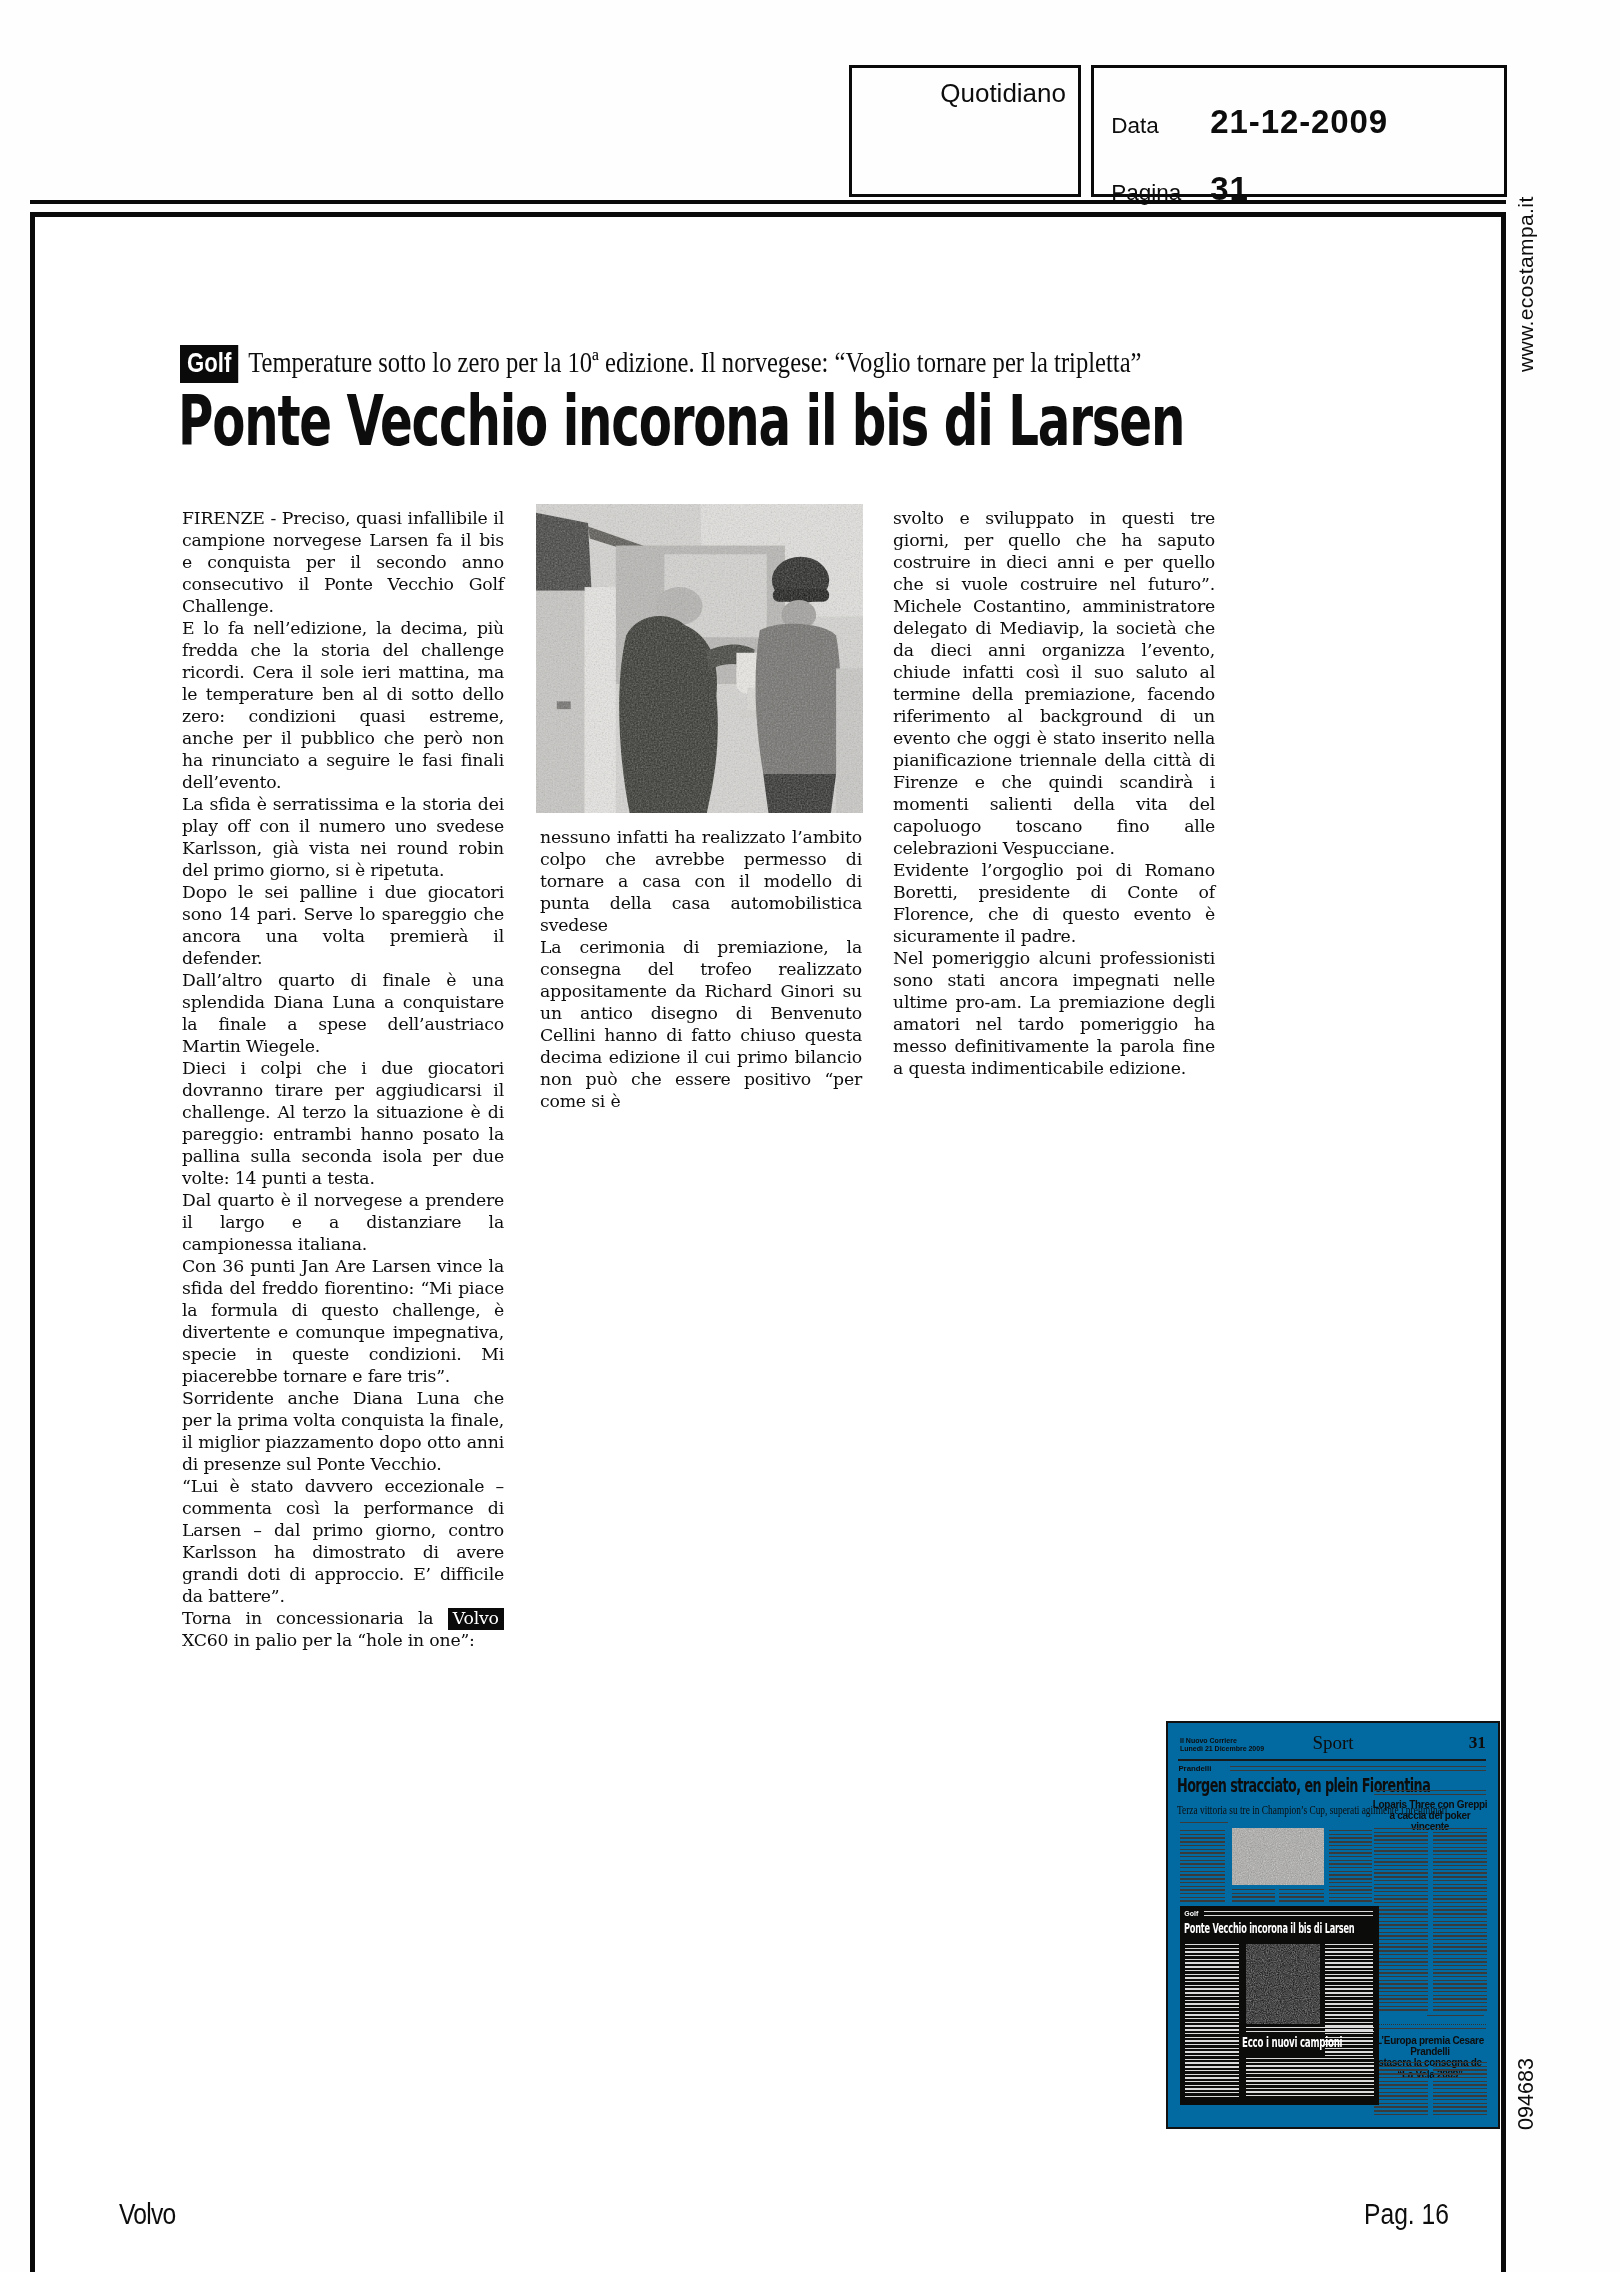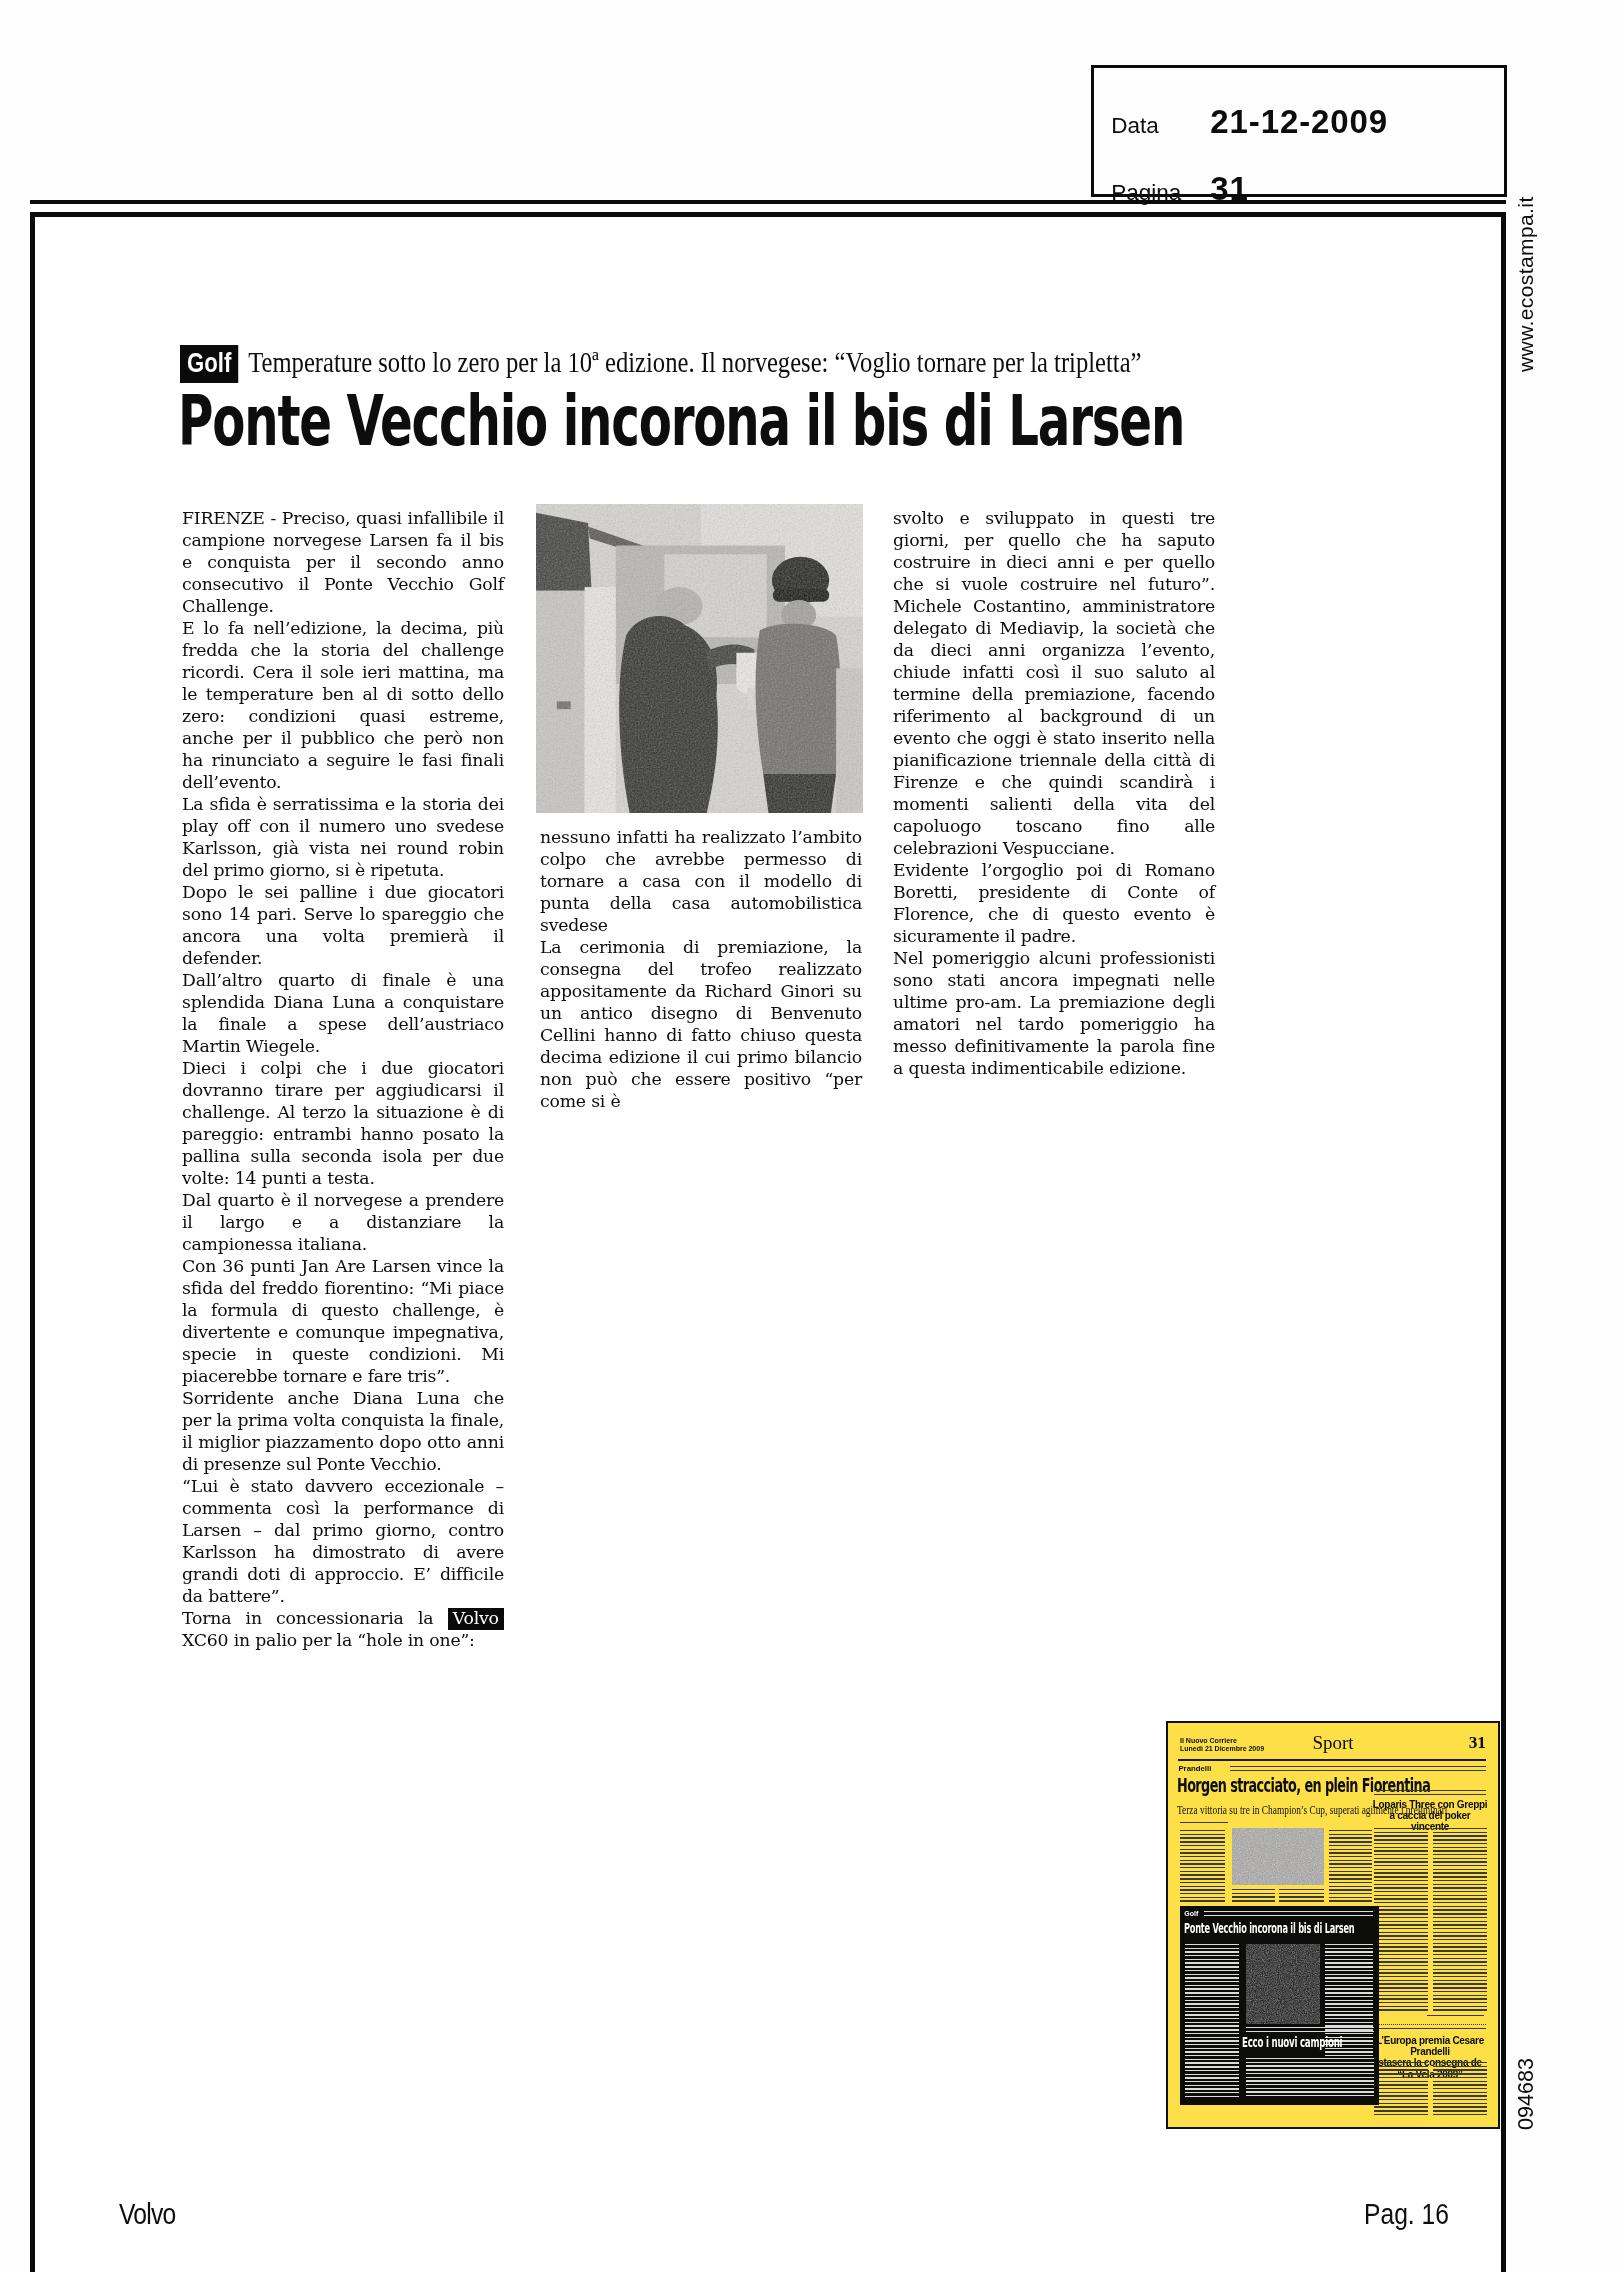--- a/index.html
+++ b/index.html
@@ -61,21 +61,21 @@
   .vcode { position:absolute; left:1513px; top:2130px; width:78px;
            transform:rotate(-90deg); transform-origin:0 0; font-size:21.6px; }
 
   .footer-left  { position:absolute; left:119px; top:2198px; font-size:29px; letter-spacing:-0.9px;
                   transform:scaleX(.85); transform-origin:left top; }
   .footer-right { position:absolute; left:1364px; top:2198px; font-size:29px;
                   transform:scaleX(.85); transform-origin:left top; }
 
   
   .minipage { position:absolute; left:1131px; top:1504px; width:334px; height:408px;
-              border:2.6px solid #111; box-sizing:border-box; background:#fde047; }
+              border:2.6px solid #111; box-sizing:border-box; background:#0369a1; }
   .minipage * { box-sizing:border-box; }
   .mp-abs { position:absolute; }
   .mp-brand { left:12px; top:14px; font-size:7px; font-weight:700; line-height:7.8px; }
   .mp-section { left:0; right:0; top:8.6px; text-align:center; font-family:"Liberation Serif", serif; font-size:19px; }
   .mp-pageno { right:12px; top:10.4px; font-family:"Liberation Serif", serif; font-size:17.3px; font-weight:700; }
   .mp-rule { left:10.4px; top:36px; width:308px; height:1.7px; background:#1a1a1a; }
   .mp-kicker1 { left:10.4px; top:41px; font-size:7.8px; font-weight:800; white-space:nowrap; }
   .mp-headline1 { left:8.6px; top:50px; font-family:"DejaVu Sans", sans-serif; font-size:20px;
                   font-weight:900; letter-spacing:-0.9px; white-space:nowrap;
                   transform:scaleX(.64); transform-origin:left top; }
@@ -94,20 +94,23 @@
   .mpg-headline2 { left:62px; top:128px; color:#fff; font-family:"DejaVu Sans", sans-serif;
                    font-size:14px; font-weight:900; white-space:nowrap; letter-spacing:-0.4px;
                    transform:scaleX(.62); transform-origin:left top; }
 </style>
 </head>
 <body>
 
 <div class="page">
 
 
+  <div class="quotidiano-box">
+    <span>Quotidiano</span>
+  </div>
 
   <div class="meta-box">
     <div class="meta-row">
       <span class="meta-label">Data</span>
       <span class="meta-value">21-12-2009</span>
     </div>
     <div class="meta-row">
       <span class="meta-label">Pagina</span>
       <span class="meta-value">31</span>
     </div>

